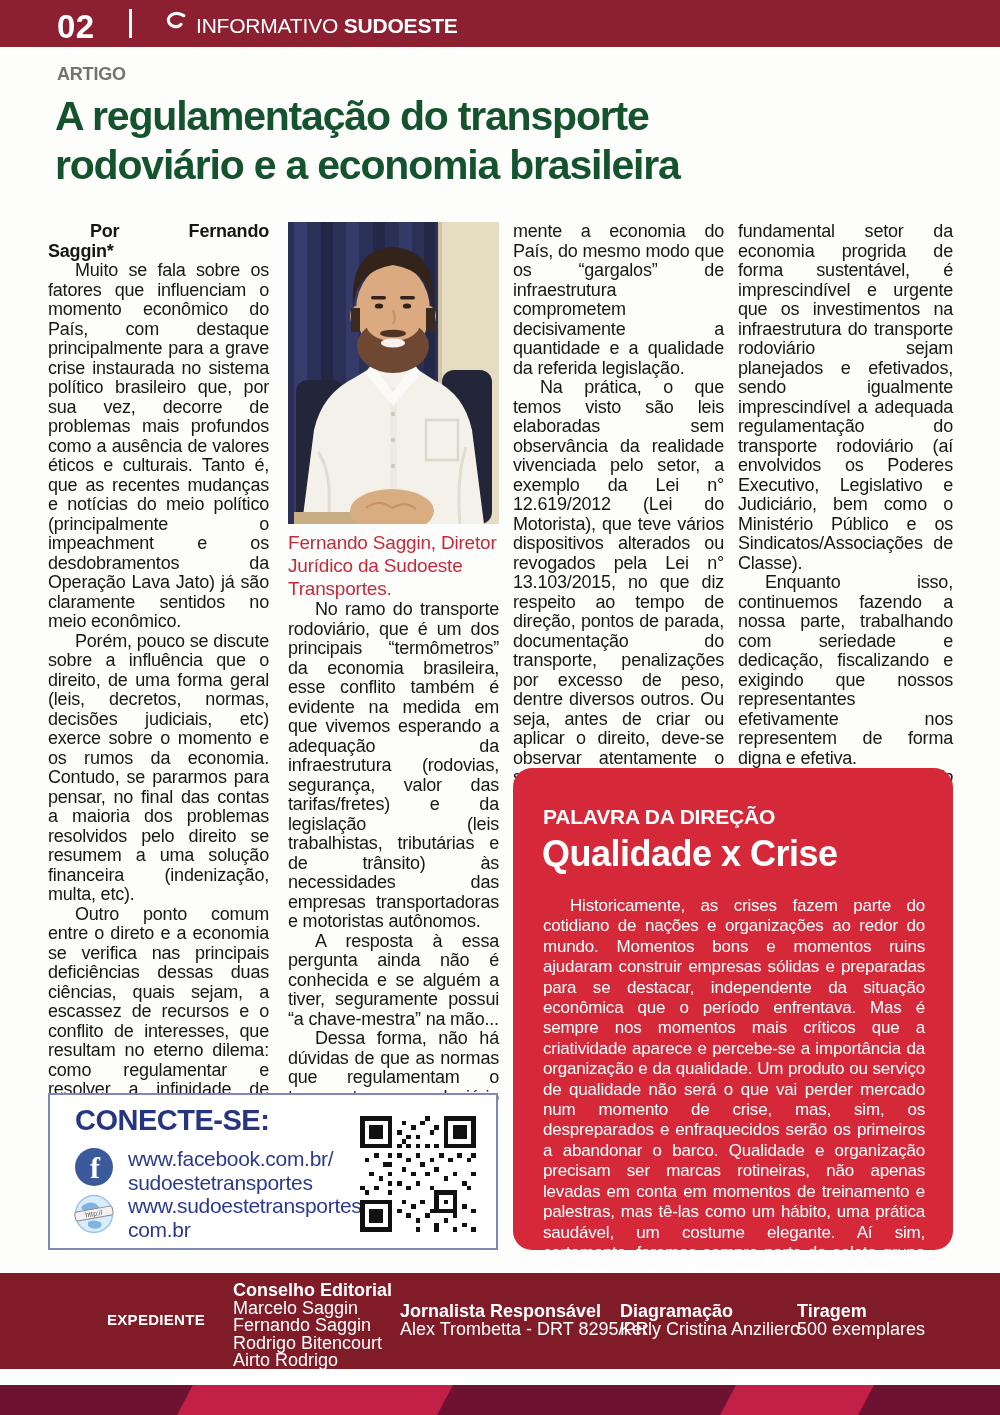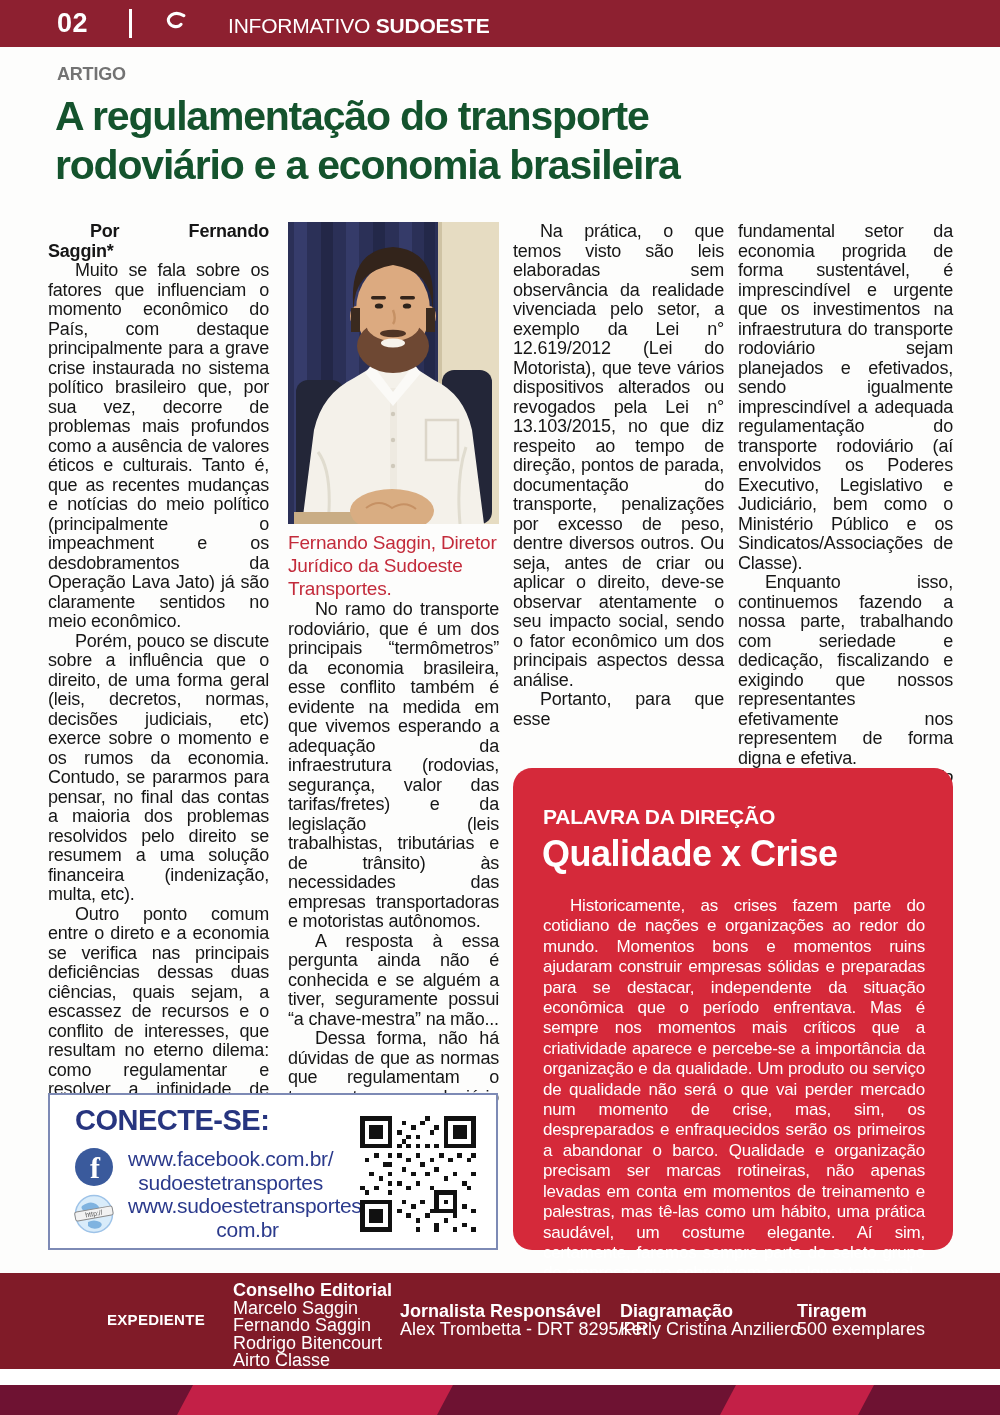--- a/index.html
+++ b/index.html
@@ -1,22 +1,22 @@
 <!DOCTYPE html>
 <html><head>
 <meta charset="utf-8">
 <style>
   html,body{margin:0;padding:0;background:#e8e8e8;}
   .page{position:relative;width:1000px;height:1415px;background:#fdfdfc;overflow:hidden;
         font-family:"Liberation Sans",sans-serif;margin:0 auto;}
   
   .masthead{position:absolute;left:0;top:0;width:1000px;height:47px;background:#8d2030;}
-  .pagenum{position:absolute;left:57px;top:8px;color:#fff;font-size:27px;font-weight:bold;letter-spacing:.5px;}
+  .pagenum{position:absolute;left:57px;top:8px;color:#fff;font-size:33px;font-weight:bold;letter-spacing:.5px;}
   .mast-divider{position:absolute;left:129px;top:9px;width:3px;height:29px;background:#fff;}
-  .brand{position:absolute;left:164px;top:11px;display:flex;align-items:center;color:#fff;gap:32px;}
+  .brand{position:absolute;left:164px;top:11px;display:flex;align-items:center;color:#fff;}
   .brand-text{font-size:21px;letter-spacing:-.2px;margin-left:7px;white-space:nowrap;}
   .brand-text b{letter-spacing:-.2px;}
   
   .kicker{position:absolute;left:57px;top:64px;font-size:18px;font-weight:bold;color:#737373;letter-spacing:-.2px;}
   .headline{position:absolute;left:55px;top:92px;width:780px;font-size:41px;line-height:49px;
             font-weight:bold;color:#14532d;letter-spacing:-1.2px;}
   
   .col{position:absolute;top:222px;font-size:18px;line-height:19.5px;letter-spacing:-.2px;
        color:#161616;text-align:justify;}
   .col p{margin:0;}
@@ -33,21 +33,21 @@
            margin-top:7px;}
   .after-photo{margin-top:15px;}
   
   .dirbox{position:absolute;left:513px;top:768px;width:440px;height:482px;background:#d5293a;color:#fff;border-radius:19px;}
   .dirbox-kicker{position:absolute;left:30px;top:37px;font-size:21px;font-weight:bold;letter-spacing:-.2px;}
   .dirbox-title{position:absolute;left:29px;top:65px;font-size:36px;font-weight:bold;letter-spacing:-.5px;}
   .dirbox-body{position:absolute;left:30px;top:128px;width:382px;font-size:17px;line-height:20.4px;
                letter-spacing:-.2px;text-align:justify;text-indent:27px;}
   
   .connect{position:absolute;left:48px;top:1093px;width:450px;height:157px;background:#fff;
-           border:2px solid #7d8ab5;box-sizing:border-box;text-align:center;}
+           border:2px solid #7d8ab5;box-sizing:border-box;}
   .connect-title{position:absolute;left:25px;top:9px;font-size:29px;font-weight:bold;color:#27357f;letter-spacing:-.5px;}
   .link-row{position:absolute;left:24px;display:flex;align-items:flex-start;}
   .link-row.fb{top:52px;}
   .link-row.web{top:99px;}
   .link-text{margin-left:14px;font-size:21px;line-height:24px;color:#2b3a8c;letter-spacing:-.3px;}
   .qr{position:absolute;left:310px;top:20px;width:116px;height:118px;}
   
   .footer{position:absolute;left:0;top:1273px;width:1000px;height:96px;background:#801b28;color:#fff;}
   .f-label{position:absolute;left:107px;top:38px;font-size:15px;font-weight:bold;letter-spacing:.3px;}
   .f-block{position:absolute;font-size:18px;line-height:17.5px;}
@@ -134,20 +134,21 @@
       <ellipse cx="104" cy="289" rx="42" ry="22" fill="#d9ad82"></ellipse>
       <path d="M78,286 q13,-10 26,0 q13,-8 24,1" fill="none" stroke="#c69164" stroke-width="2"></path>
     </svg>
     <div class="caption">Fernando Saggin, Diretor Jurídico da Sudoeste Transportes.</div>
     <p class="ind">No ramo do transporte rodoviário, que é um dos principais “termômetros” da economia brasileira, esse conflito também é evidente na medida em que vivemos esperando a adequação da infraestrutura (rodovias, segurança, valor das tarifas/fretes) e da legislação (leis trabalhistas, tributárias e de trânsito) às necessidades das empresas transportadoras e motoristas autônomos.</p>
     <p class="ind after-photo">A resposta à essa pergunta ainda não é conhecida e se alguém a tiver, seguramente possui “a chave-mestra” na mão...</p>
     <p class="ind">Dessa forma, não há dúvidas de que as normas que regulamentam o transporte rodoviário impactam forte-</p>
   </div>
 
   <div class="col" id="col3">
+    <p>mente a economia do País, do mesmo modo que os “gargalos” de infraestrutura comprometem decisivamente a quantidade e a qualidade da referida legislação.</p>
     <p class="ind">Na prática, o que temos visto são leis elaboradas sem observância da realidade vivenciada pelo setor, a exemplo da Lei n° 12.619/2012 (Lei do Motorista), que teve vários dispositivos alterados ou revogados pela Lei n° 13.103/2015, no que diz respeito ao tempo de direção, pontos de parada, documentação do transporte, penalizações por excesso de peso, dentre diversos outros. Ou seja, antes de criar ou aplicar o direito, deve-se observar atentamente o seu impacto social, sendo o fator econômico um dos principais aspectos dessa análise.</p>
     <p class="ind">Portanto, para que esse</p>
   </div>
 
   <div class="col" id="col4">
     <p>fundamental setor da economia progrida de forma sustentável, é imprescindível e urgente que os investimentos na infraestrutura do transporte rodoviário sejam planejados e efetivados, sendo igualmente imprescindível a adequada regulamentação do transporte rodoviário (aí envolvidos os Poderes Executivo, Legislativo e Judiciário, bem como o Ministério Público e os Sindicatos/Associações de Classe).</p>
     <p class="ind">Enquanto isso, continuemos fazendo a nossa parte, trabalhando com seriedade e dedicação, fiscalizando e exigindo que nossos representantes efetivamente nos representem de forma digna e efetiva.</p>
     <p class="footnote">*Fernando é advogado e diretor Jurídico da Sudoeste Transportes.</p>
   </div>
 
@@ -274,21 +275,21 @@
     </svg>
   </div>
 
   <div class="footer">
     <div class="f-label">EXPEDIENTE</div>
     <div class="f-block" id="f-editorial">
       <div class="t">Conselho Editorial</div>
       <div>Marcelo Saggin</div>
       <div>Fernando Saggin</div>
       <div>Rodrigo Bitencourt</div>
-      <div>Airto Classe</div>
+      <div>Airto Rodrigo</div>
     </div>
     <div class="f-block" id="f-journalist">
       <div class="t">Jornalista Responsável</div>
       <div>Alex Trombetta - DRT 8295/PR</div>
     </div>
     <div class="f-block" id="f-layout">
       <div class="t">Diagramação</div>
       <div>Kerly Cristina Anziliero</div>
     </div>
     <div class="f-block" id="f-print">

